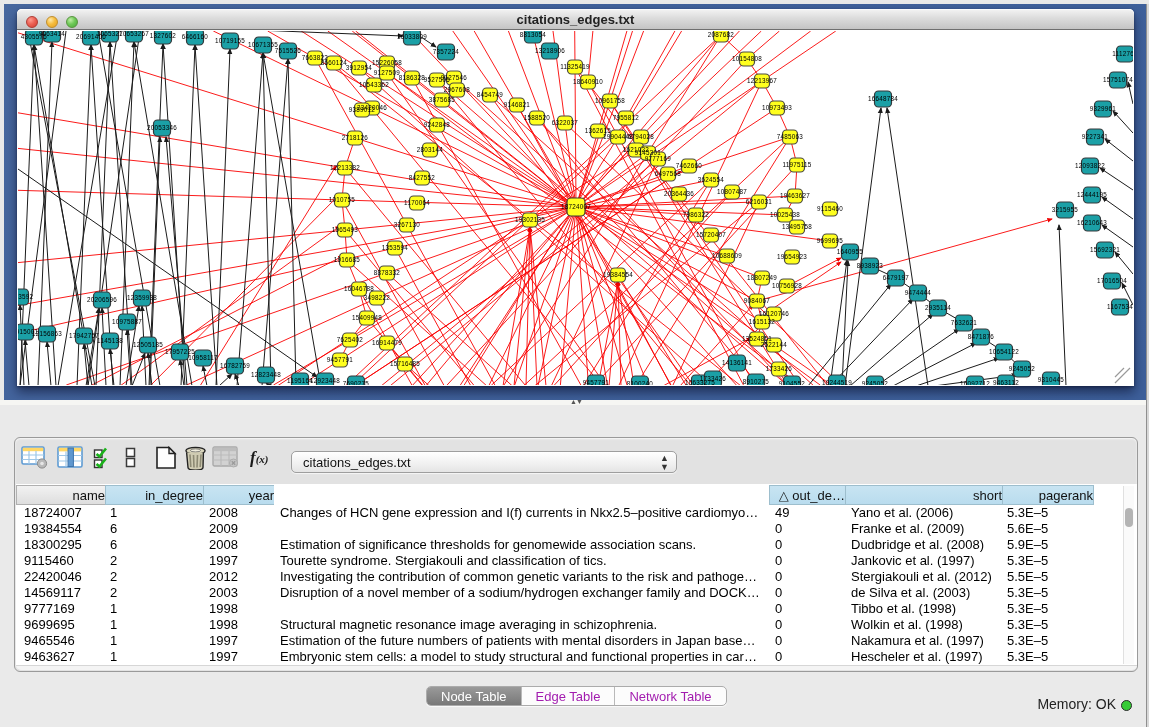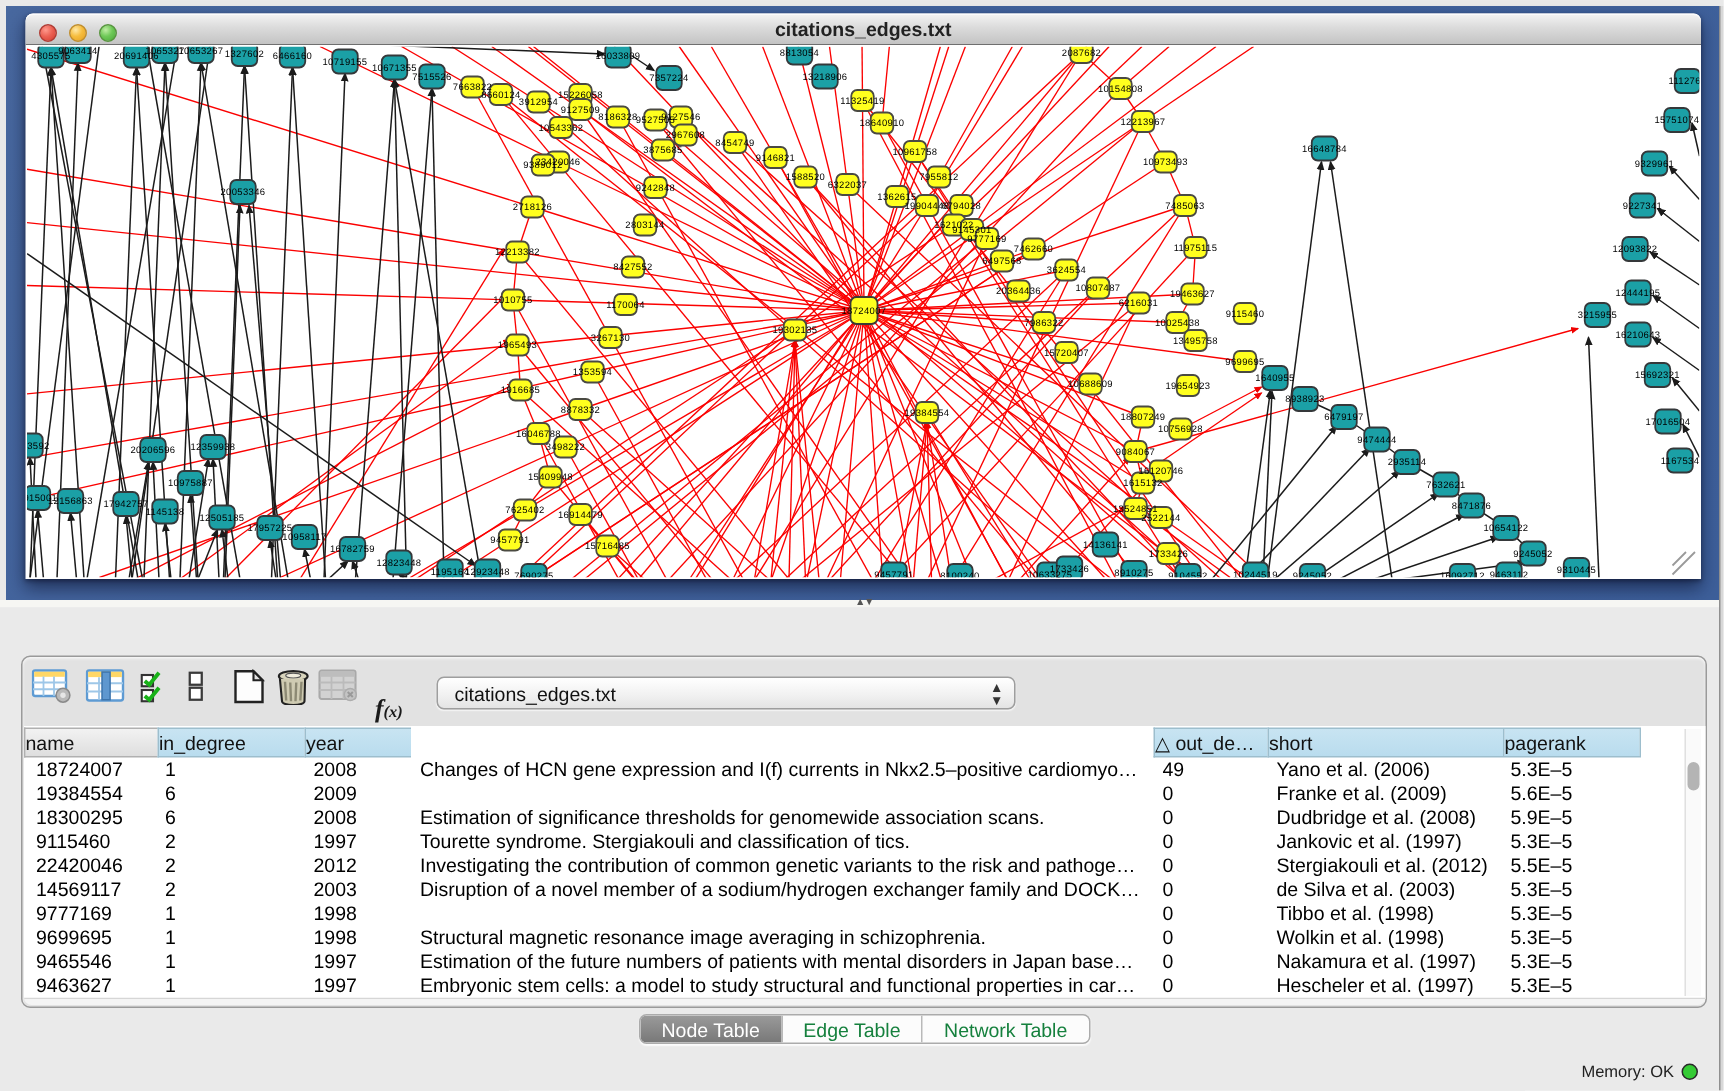--- a/index.html
+++ b/index.html
@@ -23,42 +23,42 @@
 #floatico{position:absolute;left:1103px;top:8px;width:14px;height:14px}
 #closeico{position:absolute;left:1124px;top:7px;width:14px;height:14px}
 #panelbox{position:absolute;left:14px;top:32px;width:1124px;height:235px;background:#e2e2e2;border:1px solid #9a9a9a;border-radius:6px;box-shadow:inset 0 1px 2px rgba(255,255,255,.8)}
 #toolbar{position:absolute;left:0;top:0;width:100%;height:46px}
 .tico{position:absolute;top:8px}
 #combo{position:absolute;left:276px;top:13px;width:386px;height:22px;background:linear-gradient(#ffffff,#f0f0f0 60%,#e4e4e4);border:1px solid #9e9e9e;border-radius:5px;box-shadow:0 1px 1px rgba(255,255,255,.7)}
 #combo .lbl{position:absolute;left:11px;top:3px;font-size:13px;color:#111}
 #combo .stp{position:absolute;right:7px;top:2px;font-size:9px;color:#333;line-height:9px}
 #tablewrap{position:absolute;left:1px;top:46px;width:1121px;height:182px;background:#fff;overflow:hidden}
 #thead{position:absolute;left:0;top:1px;width:1078px;height:20px;font-size:13px;color:#111}
-.th{position:absolute;top:0;height:20px;line-height:20px;text-align:left;background:linear-gradient(#c8e4f2,#b9dcee);border:1px solid #9dbecd;border-right:none}
+.th{position:absolute;top:0;height:20px;line-height:20px;text-align:right;background:linear-gradient(#c8e4f2,#b9dcee);border:1px solid #9dbecd;border-right:none}
 .th.grey{background:linear-gradient(#f2f2f2,#dedede);border-color:#b0b0b0}
 .th:last-child{border-right:1px solid #9dbecd}
 #tbody{position:absolute;left:0;top:21px;width:100%;font-size:13px;color:#000}
 .tr{position:relative;height:16px;line-height:16px;white-space:nowrap}
 .tr span{position:absolute;top:0;overflow:hidden;text-overflow:ellipsis}
 .c0{left:8px;width:84px}
 .c1{left:94px;width:92px}
 .c2{left:193px;width:64px}
 .c3{left:264px;width:482px}
 .c4{left:759px;width:68px}
 .c5{left:835px;width:150px}
 .c6{left:991px;width:86px}
 #vscroll{position:absolute;right:3px;top:2px;width:11px;height:178px;background:#fafafa;border-left:1px solid #e0e0e0}
 #vthumb{position:absolute;left:1px;top:22px;width:8px;height:19px;background:#b4b4b4;border-radius:4px}
 #hstrip{position:absolute;left:1px;bottom:1px;width:1121px;height:5px;background:#f4f4f4;border-top:1px solid #d6d6d6;border-radius:0 0 5px 5px}
 
-#tabs{position:absolute;left:426px;top:271px;height:20px;display:flex;font-size:13px;border:1px solid #ababab;border-radius:5px;overflow:hidden;background:#fcfcfc;box-shadow:0 1px 1px rgba(255,255,255,.8)}
-.tab{padding:0 14px;line-height:19px;color:#15803d}
+#tabs{position:absolute;left:426px;top:281px;height:20px;display:flex;font-size:13px;border:1px solid #ababab;border-radius:5px;overflow:hidden;background:#fcfcfc;box-shadow:0 1px 1px rgba(255,255,255,.8)}
+.tab{padding:0 14px;line-height:19px;color:#a21caf}
 .tab.sel{background:linear-gradient(#9a9a9a,#787878);color:#fff}
 .tab+.tab{border-left:1px solid #b9b9b9}
-#memory{position:absolute;right:14px;top:304px;font-size:11px;color:#222}
+#memory{position:absolute;right:14px;top:291px;font-size:14px;color:#222}
 #memdot{display:inline-block;width:11px;height:11px;border-radius:50%;background:#35cb35;border:1.5px solid #2a2a2a;vertical-align:-2px;margin-left:5px}
 </style></head><body>
 <div id="app">
   <div id="desktop"></div>
   <div id="rightstrip"></div>
   <div id="win">
     <div id="canvas">
         <svg width="1115" height="354" viewBox="0 0 1115 354" xmlns="http://www.w3.org/2000/svg" style="display:block">
           <defs>
             <marker id="ra" viewBox="0 0 10 10" refX="8.5" refY="5" markerWidth="6" markerHeight="6" orient="auto">
@@ -656,21 +656,21 @@
             <path d="M3.6 6.5 L5 21.5 a7.5 2.6 0 0 0 15 0 L20.4 6.5" fill="#cfcbb2" stroke="#222" stroke-width="1.4"></path>
             <path d="M7 8.5 L7.8 21 M10.5 9 L11 21.5 M14.5 9 L14 21.5 M18 8.5 L17.2 21" stroke="#8d8a74" stroke-width="1.6"></path>
           </svg>
         <svg class="tico" style="left:197px" width="27" height="23" viewBox="0 0 27 23">
             <rect x="1" y="1" width="24" height="19" rx="1.5" fill="#d2d2d2" stroke="#a9a9a9" stroke-width="1.4"></rect>
             <rect x="1.6" y="1.6" width="22.8" height="3.6" fill="#bdbdbd"></rect>
             <path d="M1 9h24M1 14h24M9 5v15M17 5v15" stroke="#bbb" stroke-width="1.2"></path>
             <circle cx="21.5" cy="17" r="4" fill="#c4c4c4" stroke="#adadad"></circle>
             <path d="M19.8 15.3l3.4 3.4M23.2 15.3l-3.4 3.4" stroke="#9a9a9a" stroke-width="1.3"></path>
           </svg>
-        <div class="tico" style="left:235px;top:25px;font-family:'Liberation Serif',serif;font-style:italic;font-weight:bold;font-size:17px;color:#1a1a1a">f<span style="font-size:11px">(x)</span></div>
+        <div class="tico" style="left:235px;top:10px;font-family:'Liberation Serif',serif;font-style:italic;font-weight:bold;font-size:17px;color:#1a1a1a">f<span style="font-size:11px">(x)</span></div>
         <div id="combo">
             <span class="lbl">citations_edges.txt</span>
             <span class="stp">▲<br>▼</span>
           </div>
       </div>
       <div id="tablewrap">
         <div id="thead">
           <div class="th grey" style="left:0;width:89px">name</div>
           <div class="th" style="left:89px;width:98px">in_degree</div>
           <div class="th" style="left:187px;width:71px">year</div>

